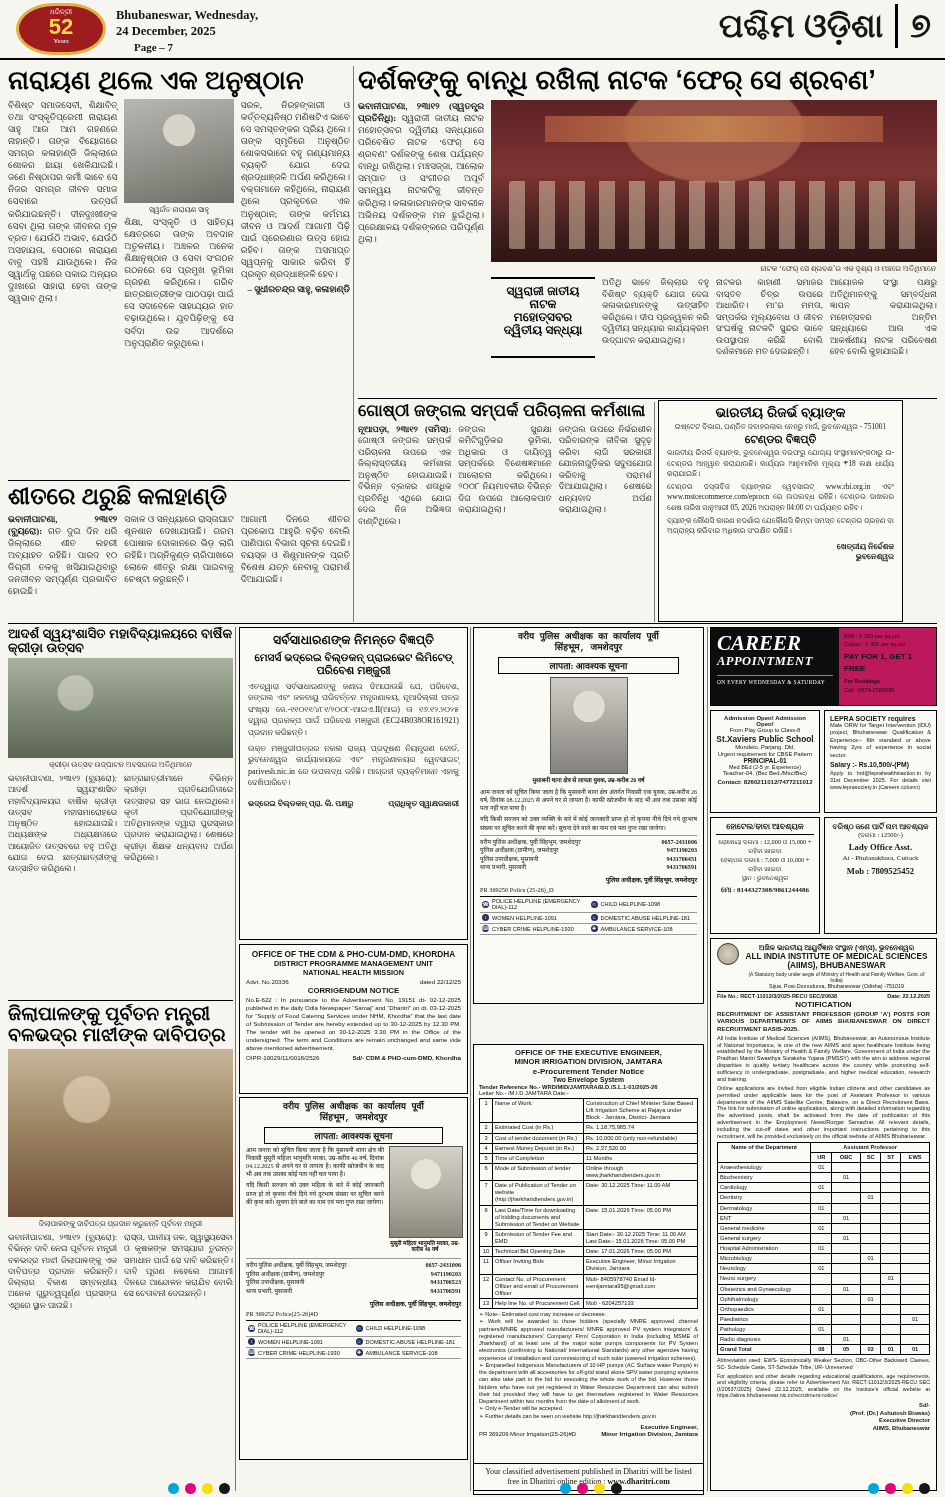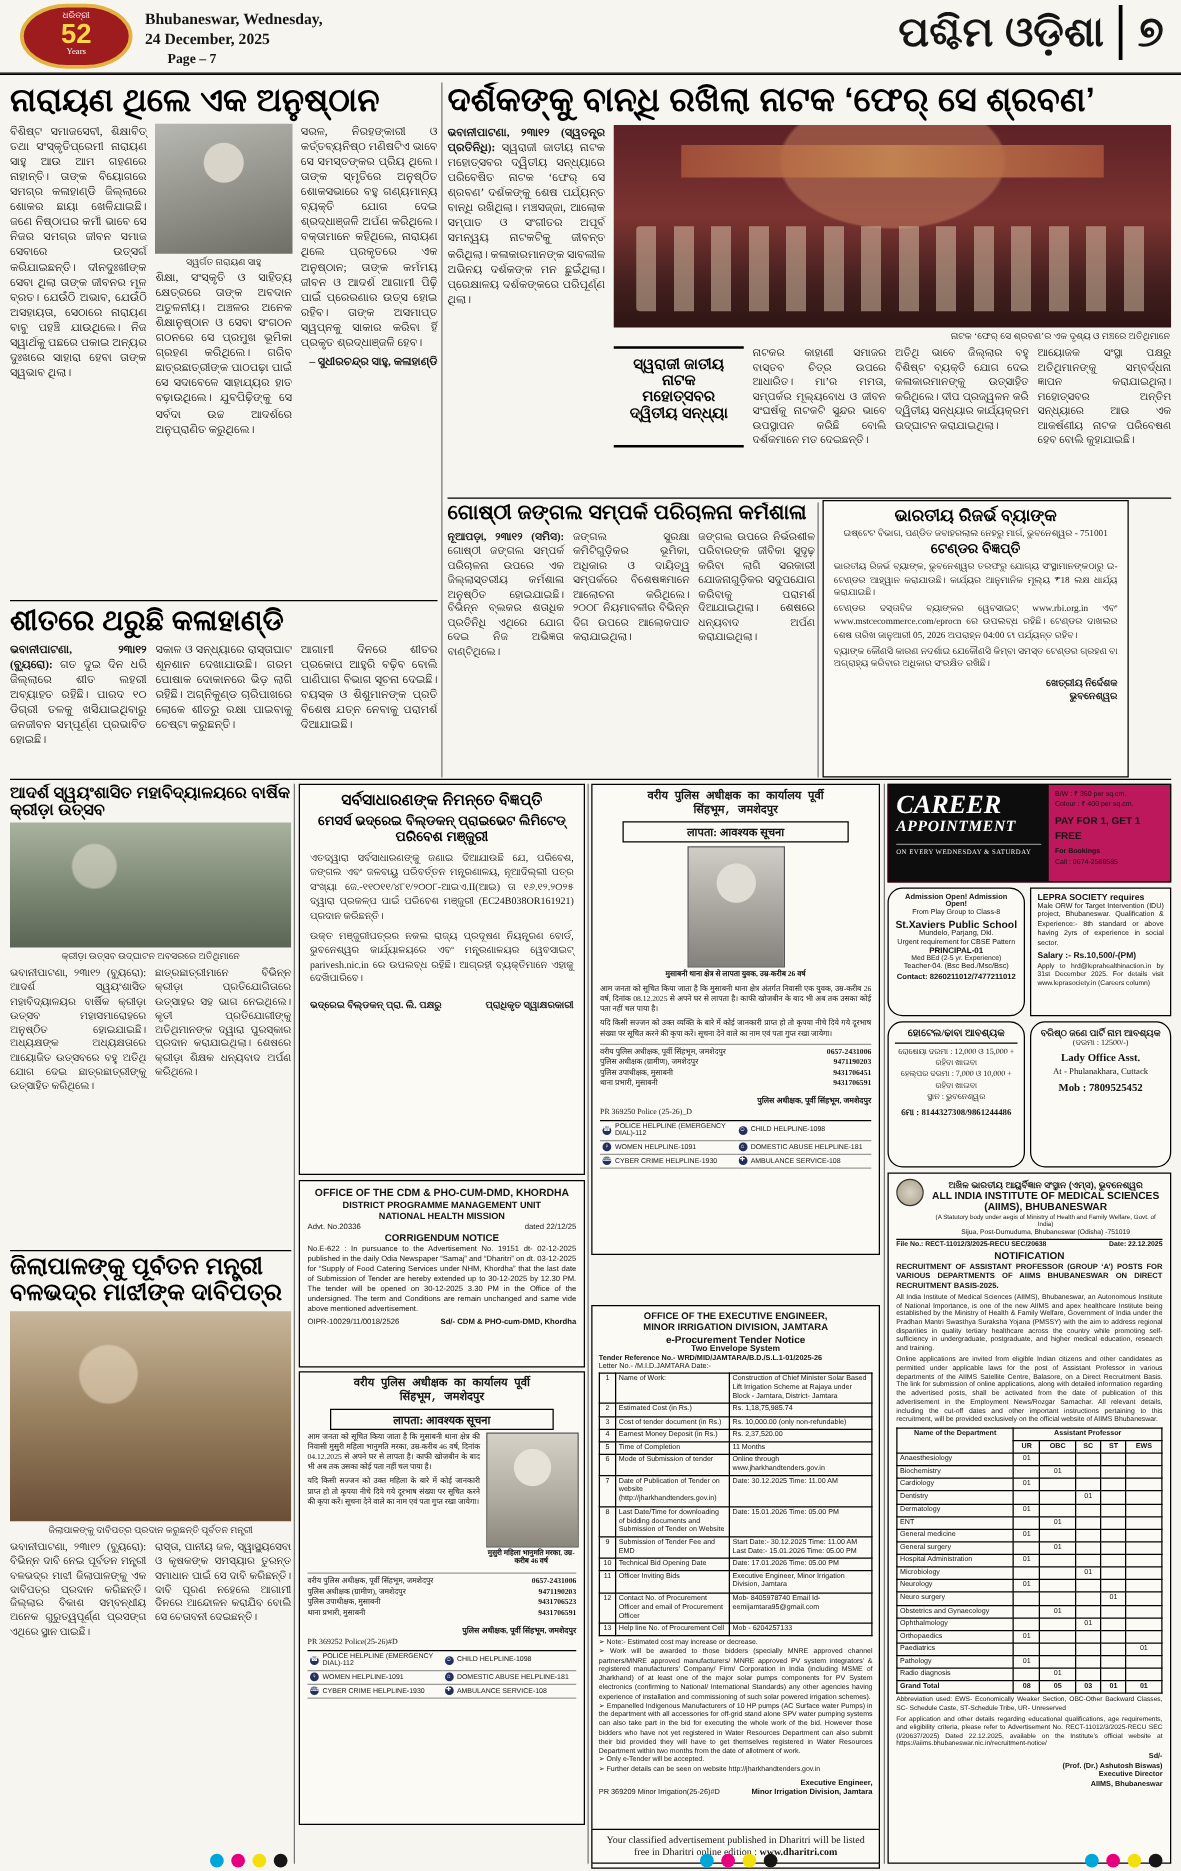--- a/index.html
+++ b/index.html
@@ -60,21 +60,21 @@
   .notes li::before{content:"➢ ";}
   
   .career{display:flex;border:1px solid #000;box-sizing:border-box;background:#be185d;}
   .career-left{background:#0d0d0d;color:#fff;width:128px;padding:6px 6px 4px;box-sizing:border-box;}
   .career-t1{font-size:21px;font-weight:bold;font-style:italic;line-height:.95;}
   .career-t2{font-size:12.5px;font-weight:bold;letter-spacing:.5px;font-style:italic;}
   .career-tag{font-size:5.4px;margin-top:6px;border-top:1px solid #888;padding-top:3px;letter-spacing:.4px;}
   .career-right{flex:1;padding:4px 5px;font-size:5.6px;line-height:1.45;font-family:"Liberation Sans",sans-serif;}
   .career-offer{font-size:8px;font-weight:bold;margin:3px 0;}
   
-  .ad{box-sizing:border-box;padding:4px 5px;text-align:center;border-radius:12px;}
+  .ad{box-sizing:border-box;padding:4px 5px;text-align:center;}
   .cmyk{position:absolute;display:flex;gap:6px;}
   .dot{width:11px;height:11px;border-radius:50%;}
 </style>
 </head>
 <body>
 
 <div class="page">
 
   <header class="masthead">
     <div class="logo">
@@ -136,22 +136,22 @@
         <div class="ph ph-stage" style="height:162px;">
           <div class="ph-band"></div>
           <div class="ph-figs"></div>
         </div>
         <div class="cap" style="text-align:right;">ନାଟକ ‘ଫେର୍ ସେ ଶ୍ରବଣ’ର ଏକ ଦୃଶ୍ୟ ଓ ମଞ୍ଚରେ ଅତିଥିମାନେ</div>
         <div style="display:flex;gap:7px;margin-top:2px;">
           <div style="flex:0 0 100px;border-top:2px solid #000;border-bottom:2px solid #000;padding:6px 2px;text-align:center;">
             <div class="hl" style="font-size:12px;">ସ୍ୱରାଜୀ ଜାତୀୟ ନାଟକ</div>
             <div class="hl" style="font-size:12px;">ମହୋତ୍ସବର ଦ୍ୱିତୀୟ ସନ୍ଧ୍ୟା</div>
           </div>
+          <div class="col" style="font-size:8.6px;">ଅତିଥି ଭାବେ ଜିଲ୍ଲାର ବହୁ ବିଶିଷ୍ଟ ବ୍ୟକ୍ତି ଯୋଗ ଦେଇ କଳାକାରମାନଙ୍କୁ ଉତ୍ସାହିତ କରିଥିଲେ। ଦୀପ ପ୍ରଜ୍ୱଳନ କରି ଦ୍ୱିତୀୟ ସନ୍ଧ୍ୟାର କାର୍ଯ୍ୟକ୍ରମ ଉଦ୍‌ଘାଟନ କରାଯାଇଥିଲା।</div>
           <div class="col" style="font-size:8.6px;">ନାଟକର କାହାଣୀ ସମାଜର ବାସ୍ତବ ଚିତ୍ର ଉପରେ ଆଧାରିତ। ମା’ର ମମତା, ସମ୍ପର୍କର ମୂଲ୍ୟବୋଧ ଓ ଜୀବନ ସଂଘର୍ଷକୁ ନାଟକଟି ସୁନ୍ଦର ଭାବେ ଉପସ୍ଥାପନ କରିଛି ବୋଲି ଦର୍ଶକମାନେ ମତ ଦେଇଛନ୍ତି।</div>
-          <div class="col" style="font-size:8.6px;">ଅତିଥି ଭାବେ ଜିଲ୍ଲାର ବହୁ ବିଶିଷ୍ଟ ବ୍ୟକ୍ତି ଯୋଗ ଦେଇ କଳାକାରମାନଙ୍କୁ ଉତ୍ସାହିତ କରିଥିଲେ। ଦୀପ ପ୍ରଜ୍ୱଳନ କରି ଦ୍ୱିତୀୟ ସନ୍ଧ୍ୟାର କାର୍ଯ୍ୟକ୍ରମ ଉଦ୍‌ଘାଟନ କରାଯାଇଥିଲା।</div>
           <div class="col" style="font-size:8.6px;">ଆୟୋଜକ ସଂସ୍ଥା ପକ୍ଷରୁ ଅତିଥିମାନଙ୍କୁ ସମ୍ବର୍ଦ୍ଧନା ଜ୍ଞାପନ କରାଯାଇଥିଲା। ମହୋତ୍ସବର ଅନ୍ତିମ ସନ୍ଧ୍ୟାରେ ଆଉ ଏକ ଆକର୍ଷଣୀୟ ନାଟକ ପରିବେଷଣ ହେବ ବୋଲି କୁହାଯାଇଛି।</div>
         </div>
       </div>
     </div>
   </section>
 
   <div class="hline" style="left:358px;top:398px;width:579px;"></div>
   <section class="blk" style="left:358px;top:402px;width:294px;height:220px;">
     <div class="hl" style="font-size:16.5px;margin-bottom:4px;">ଗୋଷ୍ଠୀ ଜଙ୍ଗଲ ସମ୍ପର୍କ ପରିଚାଳନା କର୍ମଶାଳା</div>
     <div class="cols">

